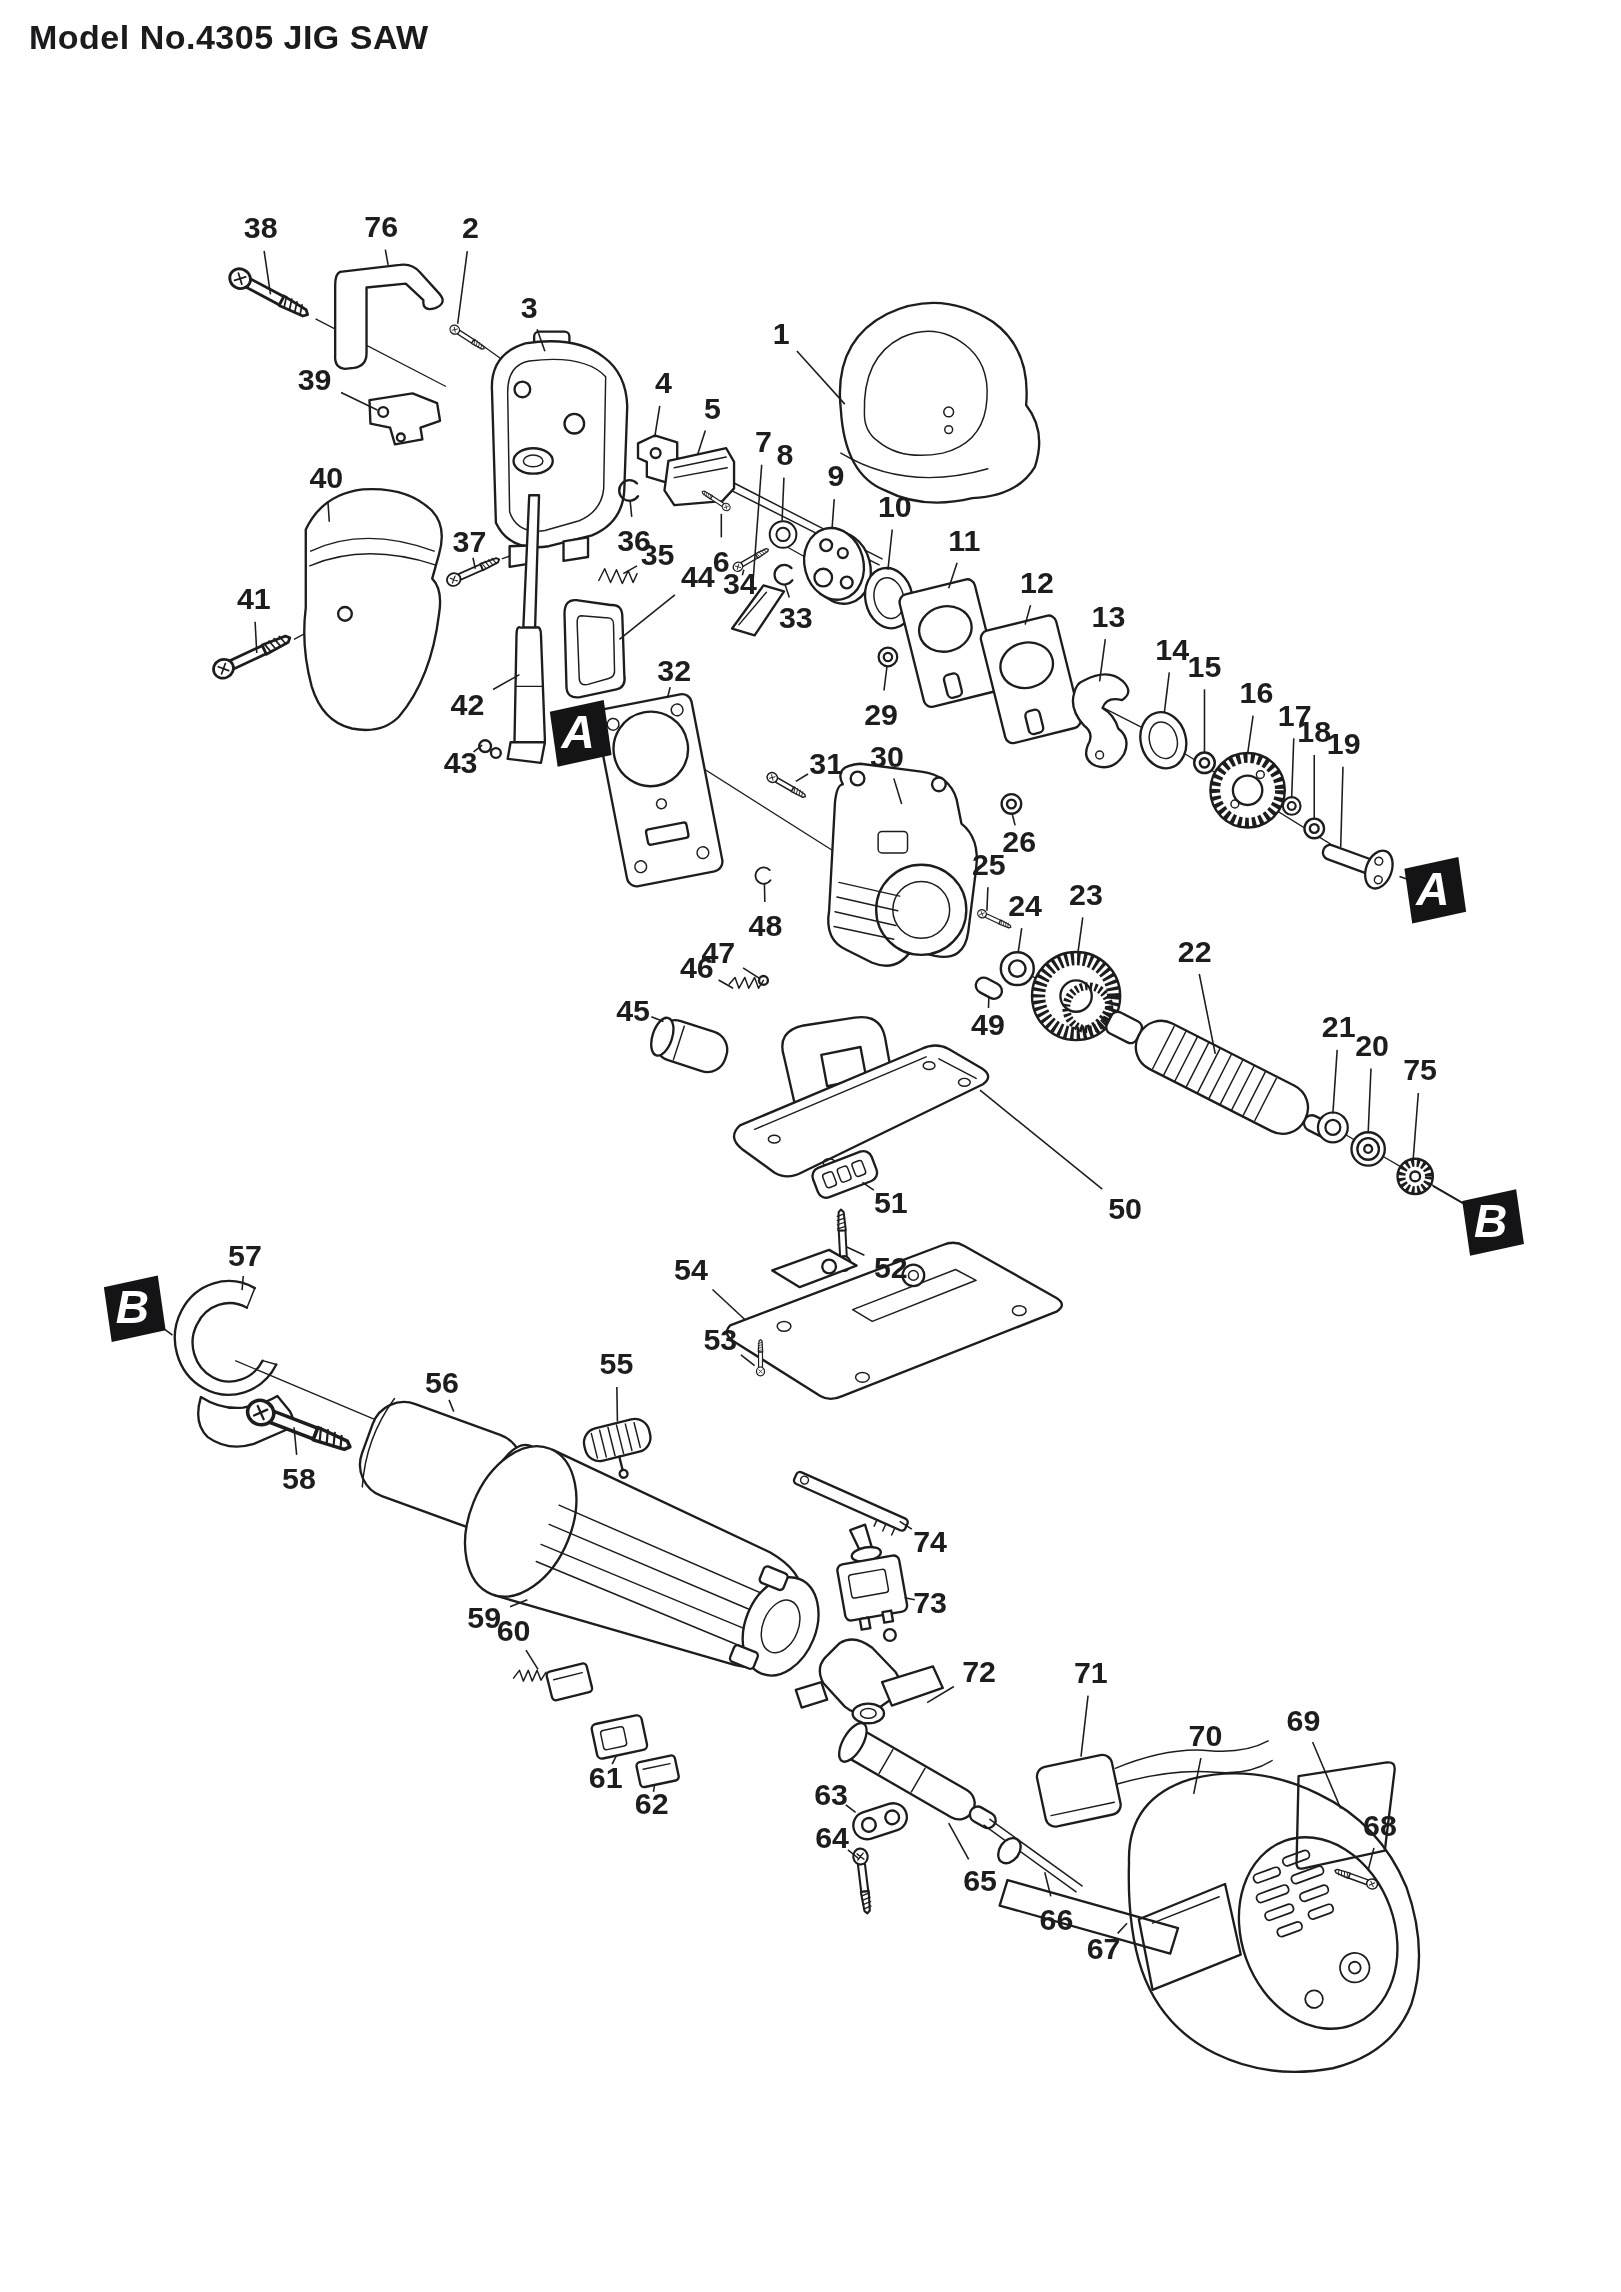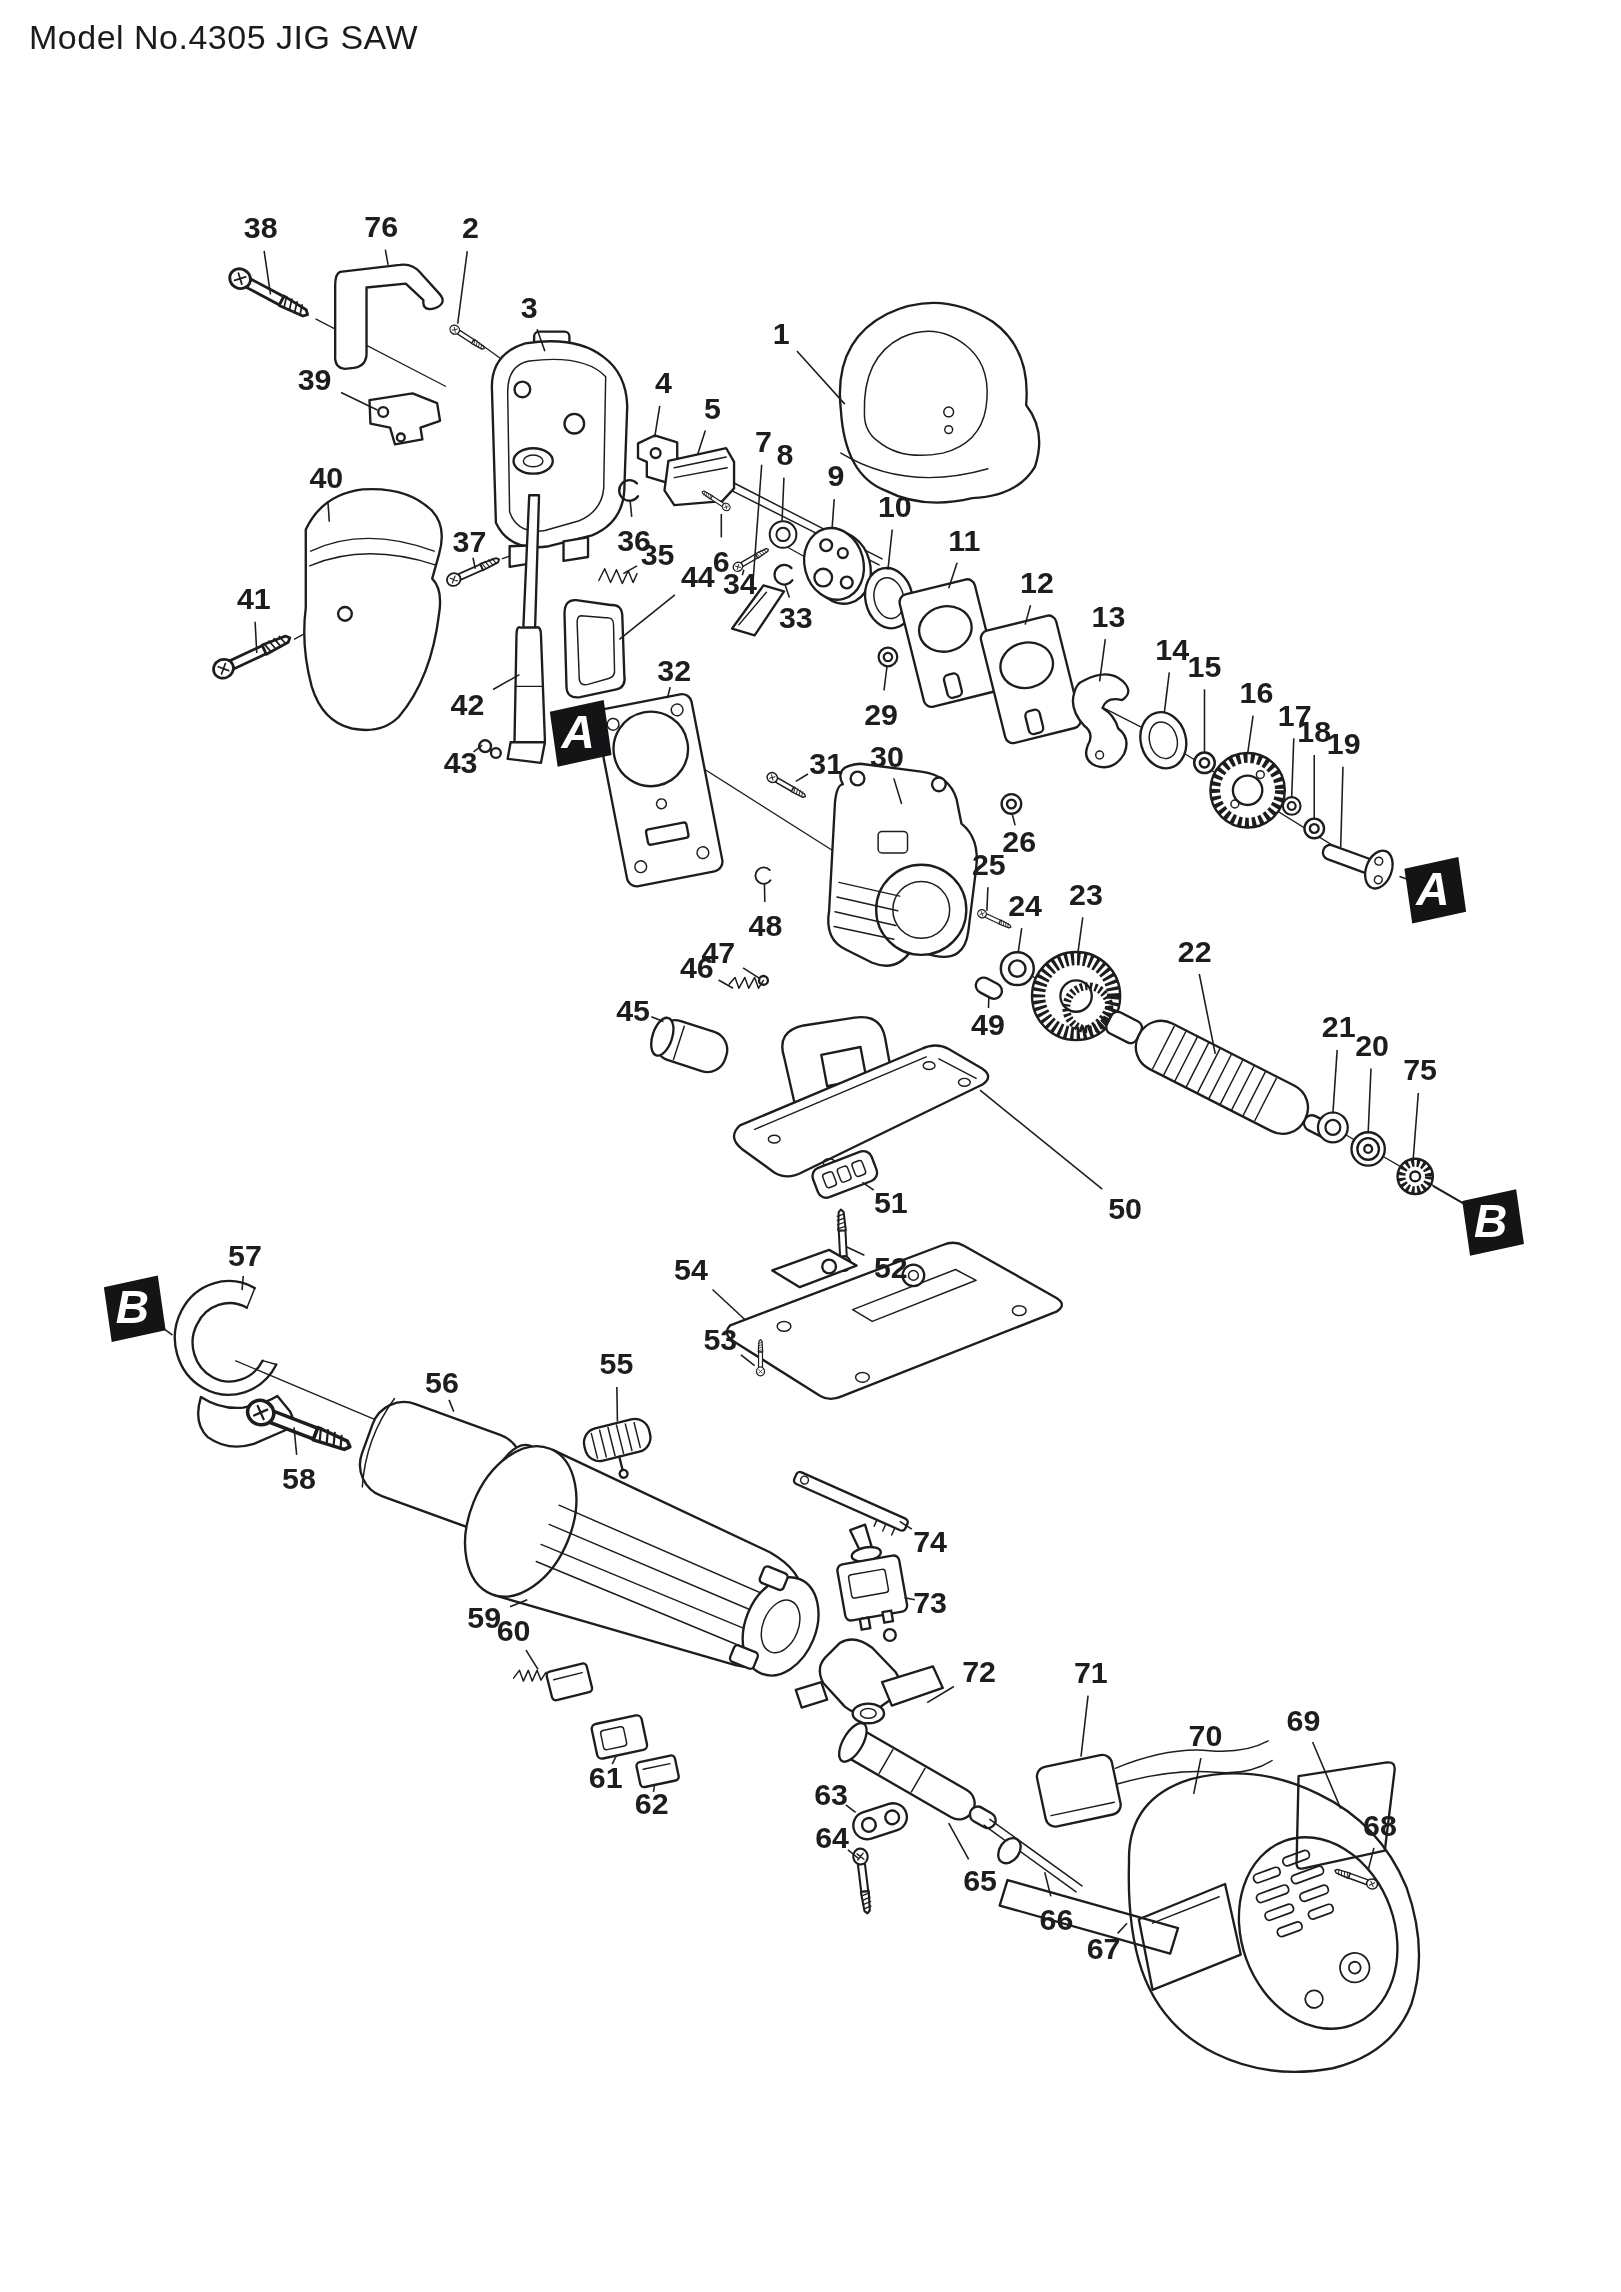--- a/index.html
+++ b/index.html
@@ -1,18 +1,18 @@
 <!DOCTYPE html>
 <html><head>
 <meta charset="utf-8">
 <style>
   html,body{margin:0;padding:0;background:#fff;}
   .page{position:relative;width:1621px;height:2293px;background:#fff;overflow:hidden;
         font-family:"Liberation Sans",sans-serif;}
-  .title{position:absolute;left:29px;top:17.6px;font-size:34px;font-weight:400;
+  .title{position:absolute;left:29px;top:17.6px;font-size:34px;font-weight:700;
          color:#1b1b1d;letter-spacing:0.5px;}
   #diagram-svg{position:absolute;left:0;top:0;}
   .ln{fill:none;stroke:#1d1d1f;stroke-width:2.4;stroke-linecap:round;stroke-linejoin:round;}
   .fw{fill:#ffffff;stroke:#1d1d1f;stroke-width:2.4;stroke-linejoin:round;stroke-linecap:round;}
   .thin{stroke-width:1.5;}
   .axis{fill:none;stroke:#1d1d1f;stroke-width:1.3;}
   .teeth{fill:none;stroke:#1d1d1f;}
   .vents rect,.vents circle{fill:none;stroke:#1d1d1f;stroke-width:1.8;}
   .ldr{stroke:#1d1d1f;stroke-width:1.6;fill:none;}
   .plbl{font-family:"Liberation Sans",sans-serif;font-size:31px;font-weight:700;fill:#1d1d1f;text-anchor:middle;}

